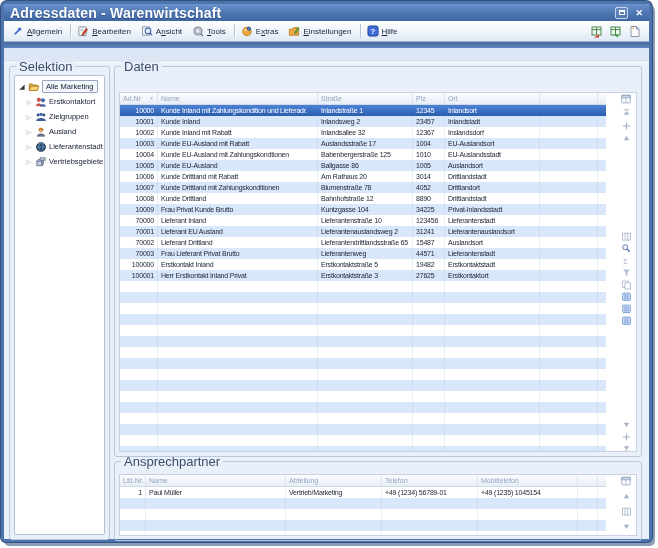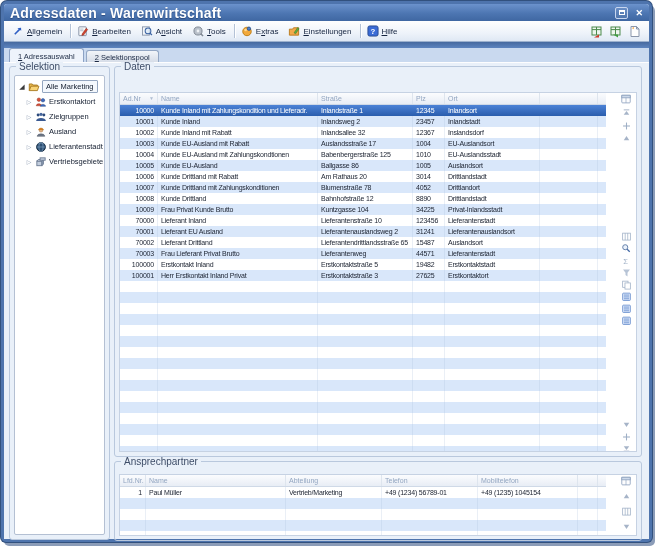--- a/index.html
+++ b/index.html
@@ -41,21 +41,21 @@
        border:1px solid #93a7c4;border-bottom:none;border-radius:3px 3px 0 0;
        background:linear-gradient(180deg,#f2f5f9,#d6dde8);height:12px;display:flex;align-items:center;}
   .tab.active{background:#eef3fb;height:14px;font-weight:normal;border-color:#8ca2c4;}
   .tab u{text-decoration:underline;}
 
   .panel{position:absolute;left:0;top:58px;right:0;bottom:0;background:#e9f0f9;border-top:1px solid #fdfdfe;}
 
   
   .group{position:absolute;border:1px solid #b9c8dd;border-radius:3px;}
   .group>.legend{position:absolute;top:-5px;left:6px;background:#e9f0f9;padding:0 3px;
-                 font-size:10px;color:#3e4d68;line-height:9px;}
+                 font-size:13px;color:#3e4d68;line-height:9px;}
   .g-selektion{left:5px;top:3px;width:101px;height:474px;}
   .g-daten{left:110px;top:3px;width:528px;height:391px;}
   .g-ansprech{left:110px;top:398px;width:528px;height:80px;}
 
   
   .treebox{position:absolute;left:4px;top:8px;right:4px;bottom:4px;background:#fff;
            border:1px solid #b4c0d3;border-radius:2px;padding-top:3px;overflow:hidden;}
   .tree-row{height:15px;display:flex;align-items:center;gap:2px;font-size:7.5px;color:#141e30;padding-left:3px;}
   .tree-row.child{padding-left:10px;}
   .tw{width:8px;text-align:center;font-size:6px;color:#8d9bb0;flex:none;}
@@ -204,28 +204,20 @@
             <path d="M3 1.5 H8.5 L11 4 V11.5 H3 Z" fill="#fefefe" stroke="#8a96ab"></path>
             <path d="M8.5 1.5 L11 4 H8.5 Z" fill="#dfe6ee" stroke="#8a96ab"></path>
             <path d="M4 3 L6 2 L5.5 4.2 Z" fill="#f09a2e"></path>
           </svg>
         </span>
       </div>
     </div>
 
   <div class="blueband"></div>
 
-  <div class="tabstrip" id="tabstrip">
-      <div class="tab active">
-        <span><u>1</u> Adressauswahl</span>
-      </div>
-      <div class="tab">
-        <span><u>2</u> Selektionspool</span>
-      </div>
-    </div>
 
   <div class="panel">
 
     <div class="group g-selektion">
       <span class="legend">Selektion</span>
       <div class="treebox" id="tree">
           <div class="tree-row">
             <span class="tw exp">◢</span>
             <span class="icn">
               <svg width="12" height="12" viewBox="0 0 13 13">

